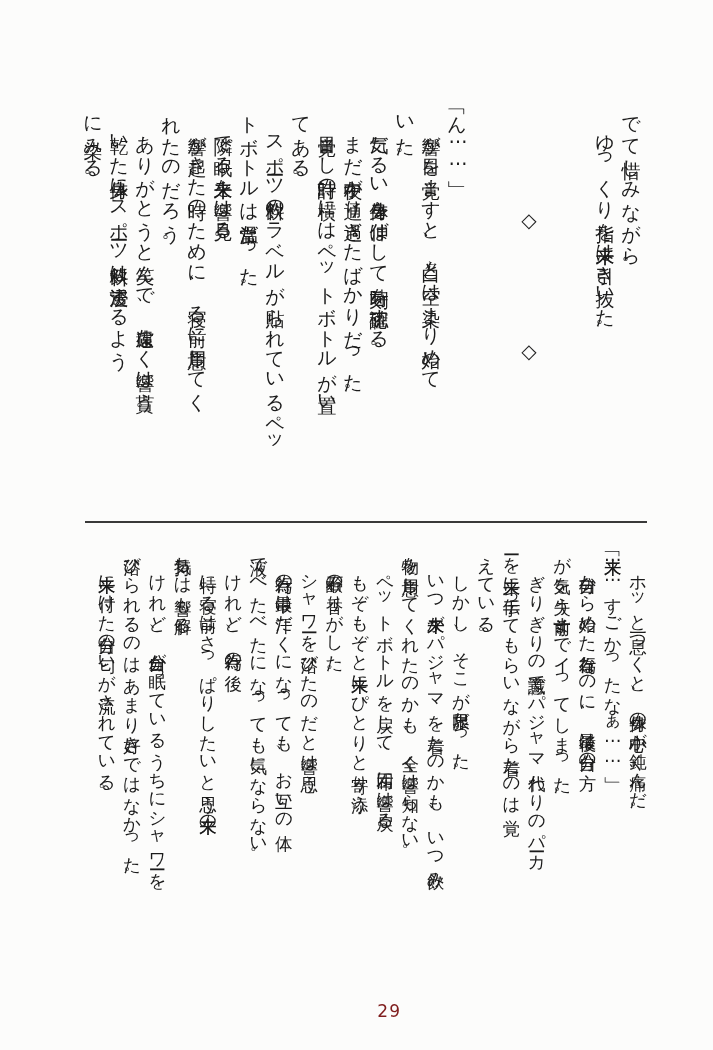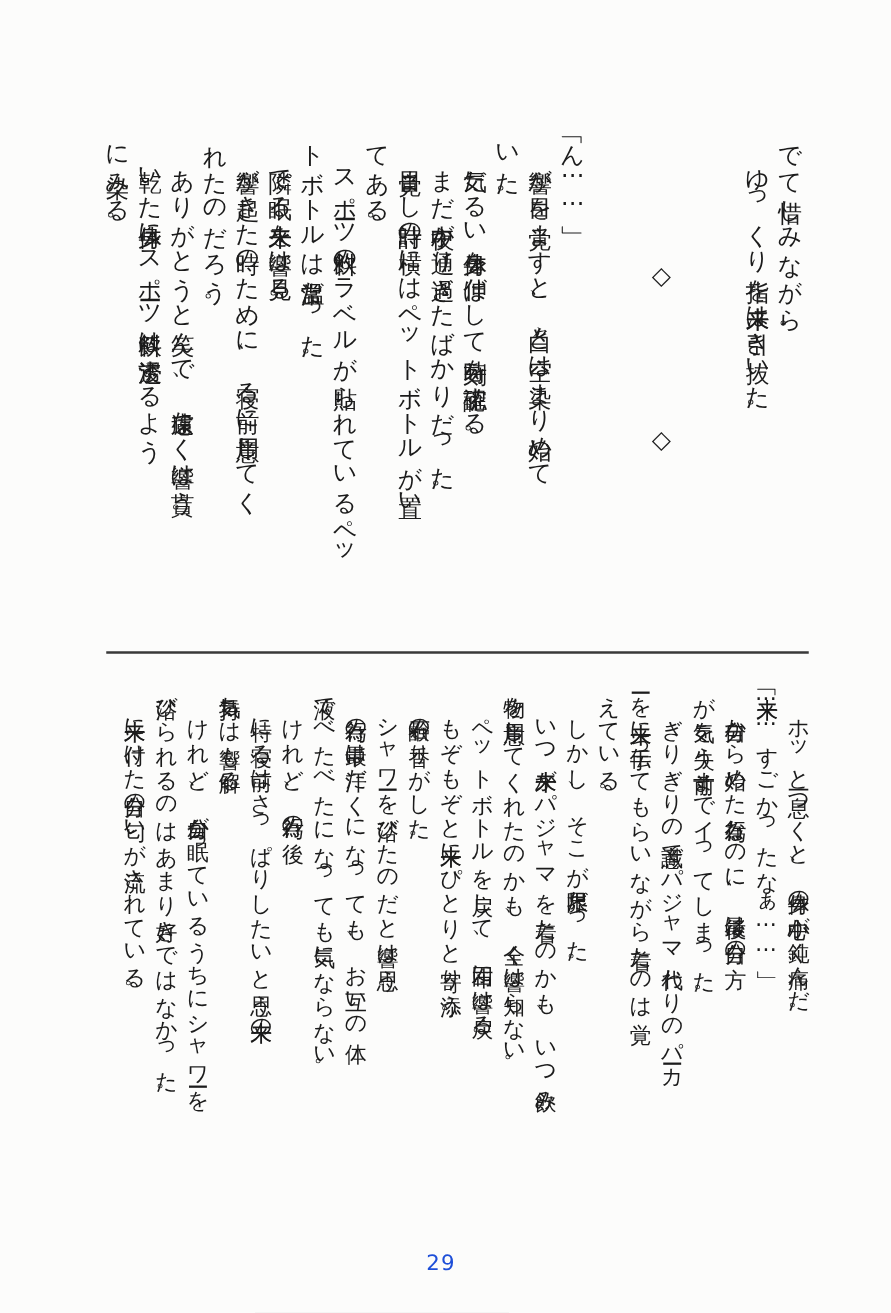--- a/index.html
+++ b/index.html
@@ -63,24 +63,24 @@
     height: 2px;
     background: #242424;
     opacity: 0.9;
   }
 
   .page-number {
     position: absolute;
     top: 1001px;
     left: 341px;
     width: 60px;
-    text-align: left;
+    text-align: right;
     font-size: 17px;
     letter-spacing: 1px;
-    color: #1d4ed8;
+    color: #7f1d1d;
   }
 </style>
 </head>
 <body>
 
 <div class="page">
   <section class="tblock top-block">
       <p class="col">でて惜しみながら。</p>
       <p class="col indent">ゆっくり指を未来は引き抜いた。</p>
       <p class="col diamond-col"><span class="vspace sp1"></span><span class="diamond">◇</span><span class="vspace sp2"></span><span class="diamond">◇</span></p>

